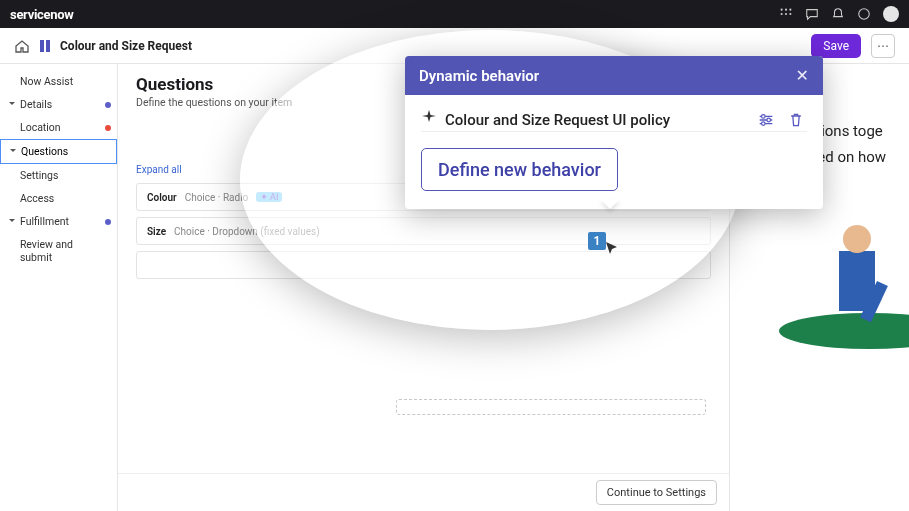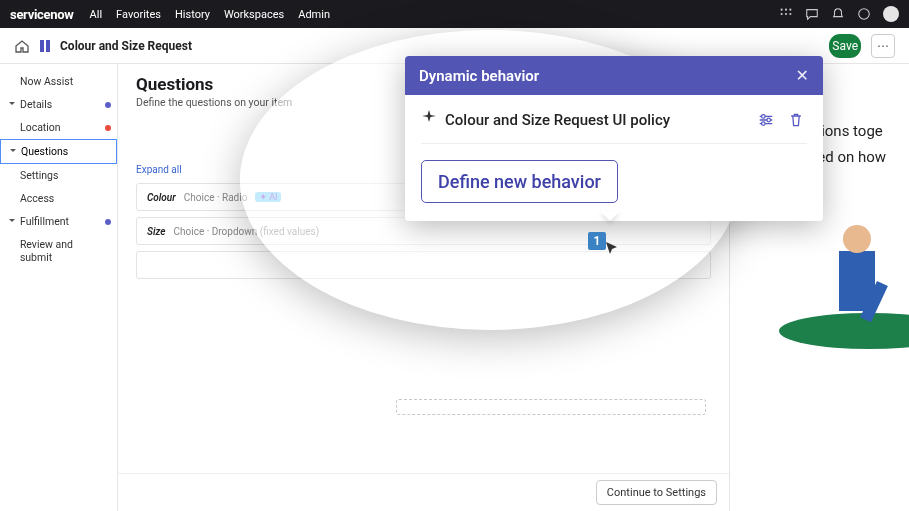--- a/index.html
+++ b/index.html
@@ -15,42 +15,42 @@
   .nav-ico { width: 14px; height: 14px; display: inline-block; }
   .avatar { width: 16px; height: 16px; border-radius: 50%; background: #e5e5e5; }
 
   
   .header { height: 36px; display: flex; align-items: center; padding: 0 14px; gap: 10px; border-bottom: 1px solid #e5e5e5; }
   .header .home-ico { width: 16px; height: 16px; }
   .header .grid-ico { display: inline-flex; gap: 2px; }
   .header .grid-ico span { width: 4px; height: 12px; background: #4f52bd; }
   .header h1 { font-size: 12px; font-weight: 700; color: #222; }
   .header-spacer { flex: 1; }
-  .save-btn { background: #15803d; color: #fff; border: none; padding: 5px 3px; border-radius: 11px; font-size: 12px; cursor: pointer; position: relative; z-index: 2; }
+  .save-btn { background: #6d28d9; color: #fff; border: none; padding: 5px 12px; border-radius: 5px; font-size: 12px; cursor: pointer; position: relative; z-index: 2; }
   .more-btn { width: 24px; height: 24px; border: 1px solid #ccc; border-radius: 4px; background: #fff; display: flex; align-items: center; justify-content: center; cursor: pointer; font-size: 12px; color: #555; position: relative; z-index: 2; }
 
   
   .body { display: flex; height: calc(511px - 28px - 36px); position: relative; }
 
   .sidebar { width: 118px; border-right: 1px solid #e5e5e5; padding: 6px 0; font-size: 10.5px; }
   .sidebar-item { padding: 5px 10px; color: #333; cursor: pointer; display: flex; align-items: center; position: relative; }
   .sidebar-item.caret::before { content: ""; display: inline-block; border: 3px solid transparent; border-left-color: #555; margin-right: 4px; transform: rotate(90deg) translateY(1px); }
   .sidebar-item.nocaret::before { content: ""; width: 10px; display: inline-block; }
   .sidebar-item.active { border: 1px solid #4f8df9; color: #000; background:#fff; }
   .dot { width: 6px; height: 6px; border-radius: 50%; position: absolute; right: 6px; top: 50%; transform: translateY(-50%); }
   .dot.blue { background: #5b5fc7; }
   .dot.red { background: #e74c3c; }
 
   .main { flex: 1; padding: 10px 18px 0 18px; position: relative; }
   .main h2 { font-size: 17px; font-weight: 700; color: #1b1b1f; margin-bottom: 2px; }
   .main .sub { font-size: 10.5px; color: #555; margin-bottom: 10px; }
   .expand-all { color: #3b66d1; font-size: 10px; cursor: pointer; margin-bottom: 8px; display: inline-block; margin-top: 45px; }
 
   .q-card { border: 1px solid #e3e3e6; border-radius: 3px; padding: 6px 10px; margin-bottom: 6px; display: flex; align-items: center; gap: 8px; font-size: 10px; color: #333; min-height: 28px; }
-  .q-name { font-weight: 600; color: #222; font-style: italic; }
+  .q-name { font-weight: 600; color: #222; }
   .q-type { color: #888; }
   .ai-tag { background: #7dd3fc; color: #8a4bd8; border-radius: 3px; padding: 0 4px; font-size: 9px; display: inline-flex; align-items: center; gap: 2px; }
 
   .dropzone { margin-top: 120px; border: 1px dashed #c8c8cc; border-radius: 3px; height: 16px; width: 310px; margin-left: 260px; }
 
   .footer { position: absolute; bottom: 6px; left: 0; right: 0; padding: 6px 12px 0; border-top: 1px solid #eee; display: flex; justify-content: flex-end; }
   .continue-btn { border: 1px solid #ccc; background: #fff; color: #333; padding: 5px 10px; border-radius: 4px; font-size: 11px; cursor: pointer; }
 
   .rightpanel { width: 180px; border-left: 1px solid #e5e5e5; padding: 10px 8px 8px 10px; font-size: 14px; color: #222; position: relative; overflow: hidden; }
   .rightpanel .line1 { font-size: 18px; font-weight: 600; }
@@ -60,43 +60,36 @@
 
   
   .ellipse { position: absolute; left: 240px; top: 30px; width: 500px; height: 300px; border-radius: 50%; background: rgba(255,255,255,0.55); box-shadow: 0 8px 40px rgba(0,0,0,0.25); pointer-events: none; z-index: 5; }
 
   
   .popover { position: absolute; left: 405px; top: 56px; width: 418px; background: #fff; border-radius: 4px; box-shadow: 0 6px 30px rgba(0,0,0,0.28); z-index: 10; }
   .popover-hdr { background: #5255b4; color: #fff; padding: 10px 14px; display: flex; align-items: center; justify-content: space-between; border-radius: 4px 4px 0 0; }
   .popover-hdr h3 { font-size: 15px; font-weight: 600; }
   .popover-hdr .close { cursor: pointer; font-size: 16px; opacity: 0.9; }
   .popover-body { padding: 14px 16px 18px; }
-  .policy-row { display: flex; align-items: center; gap: 8px; padding-bottom: 12px; border-bottom: 1px solid #eee; }
+  .policy-row { display: flex; align-items: center; gap: 8px; border-bottom: 1px solid #eee; }
   .policy-row .name { flex: 1; font-size: 15px; color: #222; font-weight: 500; }
   .policy-row .act { width: 22px; height: 22px; display: inline-flex; align-items: center; justify-content: center; cursor: pointer; color: #5558c0; }
   .define-btn { margin-top: 16px; border: 1px solid #5255b4; color: #3e41a8; background: #fff; padding: 10px 16px; border-radius: 5px; font-size: 18px; font-weight: 500; cursor: pointer; }
   .popover::after { content: ""; position: absolute; bottom: -10px; left: 195px; border: 10px solid transparent; border-top-color: #fff; filter: drop-shadow(0 3px 2px rgba(0,0,0,0.12)); }
 
   .cursor-badge { position: absolute; left: 588px; top: 230px; z-index: 12; }
   .cursor-badge .num { background: #3b82c4; color: #fff; width: 18px; height: 18px; display: inline-flex; align-items: center; justify-content: center; font-size: 12px; font-weight: 600; border-radius: 2px; }
   .cursor-badge svg { position: absolute; left: 16px; top: 10px; }
 
 </style>
 </head>
 <body>
 
 <div class="topnav">
   <span class="brand">servicenow</span>
-  <div class="navlinks">
-    <span>All</span>
-    <span>Favorites</span>
-    <span>History</span>
-    <span>Workspaces</span>
-    <span>Admin</span>
-  </div>
   <div class="nav-spacer"></div>
   <div class="nav-icons">
     <span class="nav-ico"><svg viewBox="0 0 16 16" width="14" height="14">
           <circle cx="3" cy="3" r="1.2" fill="#ccc"></circle>
           <circle cx="8" cy="3" r="1.2" fill="#ccc"></circle>
           <circle cx="13" cy="3" r="1.2" fill="#ccc"></circle>
           <circle cx="3" cy="8" r="1.2" fill="#ccc"></circle>
           <circle cx="8" cy="8" r="1.2" fill="#ccc"></circle>
           <circle cx="13" cy="8" r="1.2" fill="#ccc"></circle>
         </svg></span>

